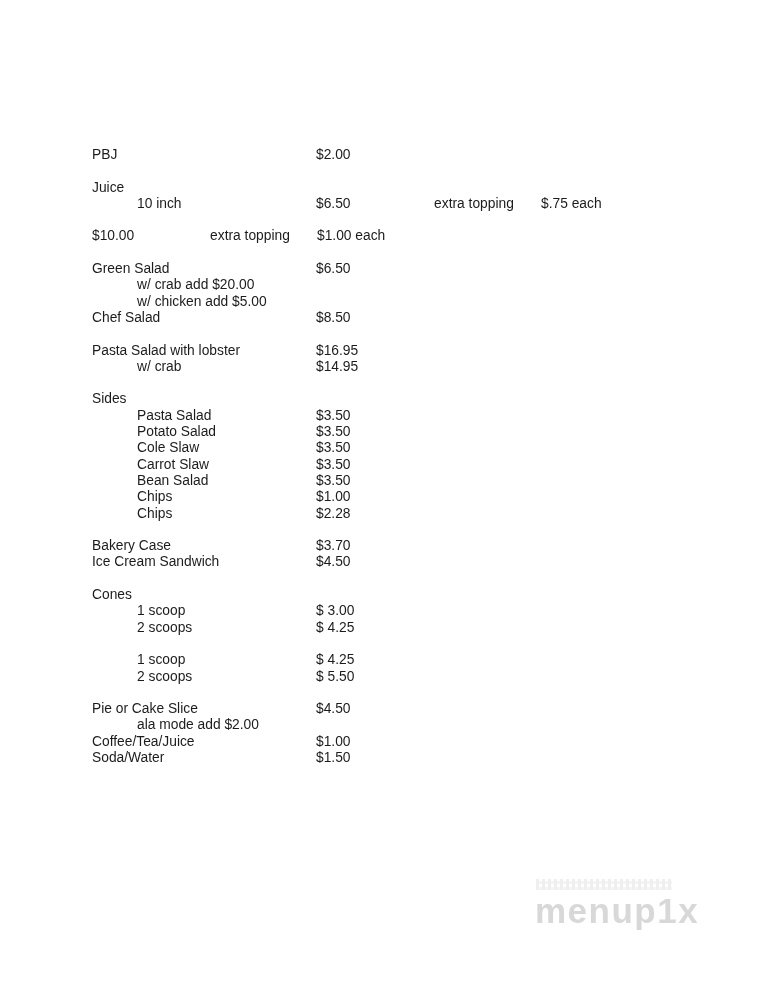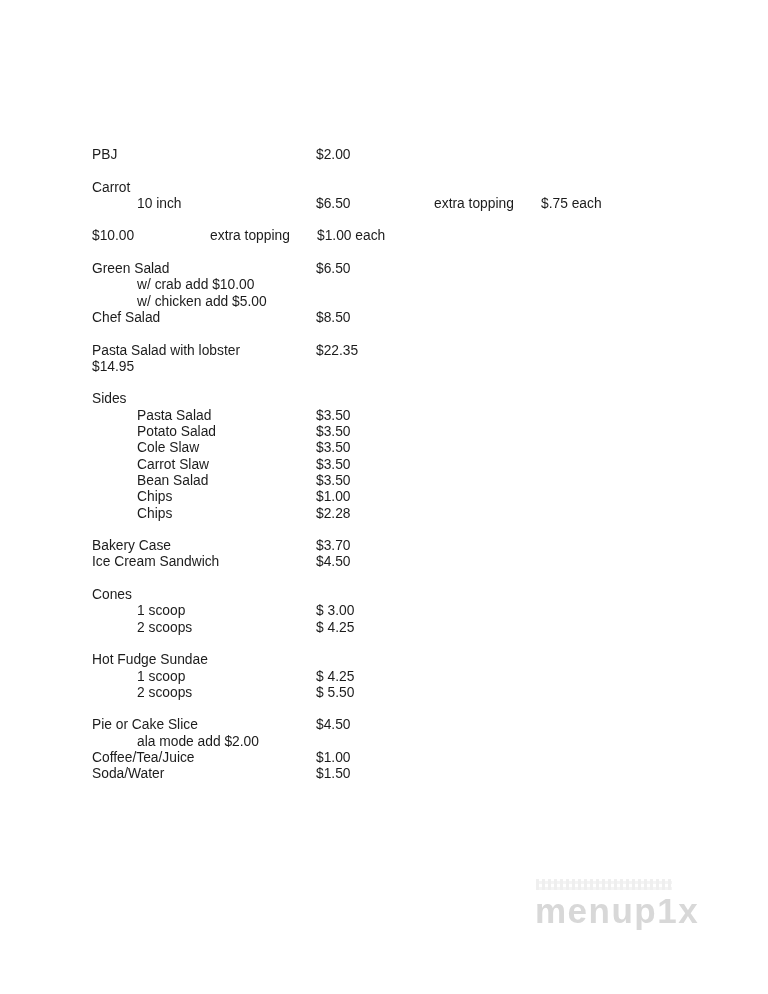--- a/index.html
+++ b/index.html
@@ -62,50 +62,49 @@
 </style>
 </head>
 <body>
 
 <div class="page">
 
   <div class="menu">
 
   <div class="row"><span class="cell name">PBJ</span><span class="cell price">$2.00</span><span class="cell extra"></span><span class="cell extra-price"></span></div>
       <div class="spacer"></div>
-      <div class="row"><span class="cell name">Carrot</span><span class="cell price"></span><span class="cell extra"></span><span class="cell extra-price"></span></div>
+      <div class="row"><span class="cell name">Juice</span><span class="cell price"></span><span class="cell extra"></span><span class="cell extra-price"></span></div>
       <div class="row"><span class="cell name indent">10 inch</span><span class="cell price">$6.50</span><span class="cell extra">extra topping</span><span class="cell extra-price">$.75 each</span></div>
       <div class="spacer"></div>
       <div class="row"><span class="cell price">$10.00</span><span class="cell extra">extra topping</span><span class="cell extra-price">$1.00 each</span></div>
       <div class="spacer"></div>
       <div class="row"><span class="cell name">Green Salad</span><span class="cell price">$6.50</span><span class="cell extra"></span><span class="cell extra-price"></span></div>
-      <div class="row"><span class="cell name indent">w/ crab add $10.00</span><span class="cell price"></span><span class="cell extra"></span><span class="cell extra-price"></span></div>
+      <div class="row"><span class="cell name indent">w/ crab add $20.00</span><span class="cell price"></span><span class="cell extra"></span><span class="cell extra-price"></span></div>
       <div class="row"><span class="cell name indent">w/ chicken add $5.00</span><span class="cell price"></span><span class="cell extra"></span><span class="cell extra-price"></span></div>
       <div class="row"><span class="cell name">Chef Salad</span><span class="cell price">$8.50</span><span class="cell extra"></span><span class="cell extra-price"></span></div>
       <div class="spacer"></div>
-      <div class="row"><span class="cell name">Pasta Salad with lobster</span><span class="cell price">$22.35</span><span class="cell extra"></span><span class="cell extra-price"></span></div>
-      <div class="row"><span class="cell price">$14.95</span><span class="cell extra"></span><span class="cell extra-price"></span></div>
+      <div class="row"><span class="cell name">Pasta Salad with lobster</span><span class="cell price">$16.95</span><span class="cell extra"></span><span class="cell extra-price"></span></div>
+      <div class="row"><span class="cell name indent">w/ crab</span><span class="cell price">$14.95</span><span class="cell extra"></span><span class="cell extra-price"></span></div>
       <div class="spacer"></div>
       <div class="row"><span class="cell name">Sides</span><span class="cell price"></span><span class="cell extra"></span><span class="cell extra-price"></span></div>
       <div class="row"><span class="cell name indent">Pasta Salad</span><span class="cell price">$3.50</span><span class="cell extra"></span><span class="cell extra-price"></span></div>
       <div class="row"><span class="cell name indent">Potato Salad</span><span class="cell price">$3.50</span><span class="cell extra"></span><span class="cell extra-price"></span></div>
       <div class="row"><span class="cell name indent">Cole Slaw</span><span class="cell price">$3.50</span><span class="cell extra"></span><span class="cell extra-price"></span></div>
       <div class="row"><span class="cell name indent">Carrot Slaw</span><span class="cell price">$3.50</span><span class="cell extra"></span><span class="cell extra-price"></span></div>
       <div class="row"><span class="cell name indent">Bean Salad</span><span class="cell price">$3.50</span><span class="cell extra"></span><span class="cell extra-price"></span></div>
       <div class="row"><span class="cell name indent">Chips</span><span class="cell price">$1.00</span><span class="cell extra"></span><span class="cell extra-price"></span></div>
       <div class="row"><span class="cell name indent">Chips</span><span class="cell price">$2.28</span><span class="cell extra"></span><span class="cell extra-price"></span></div>
       <div class="spacer"></div>
       <div class="row"><span class="cell name">Bakery Case</span><span class="cell price">$3.70</span><span class="cell extra"></span><span class="cell extra-price"></span></div>
       <div class="row"><span class="cell name">Ice Cream Sandwich</span><span class="cell price">$4.50</span><span class="cell extra"></span><span class="cell extra-price"></span></div>
       <div class="spacer"></div>
       <div class="row"><span class="cell name">Cones</span><span class="cell price"></span><span class="cell extra"></span><span class="cell extra-price"></span></div>
       <div class="row"><span class="cell name indent">1 scoop</span><span class="cell price">$ 3.00</span><span class="cell extra"></span><span class="cell extra-price"></span></div>
       <div class="row"><span class="cell name indent">2 scoops</span><span class="cell price">$ 4.25</span><span class="cell extra"></span><span class="cell extra-price"></span></div>
       <div class="spacer"></div>
-      <div class="row"><span class="cell name">Hot Fudge Sundae</span><span class="cell price"></span><span class="cell extra"></span><span class="cell extra-price"></span></div>
       <div class="row"><span class="cell name indent">1 scoop</span><span class="cell price">$ 4.25</span><span class="cell extra"></span><span class="cell extra-price"></span></div>
       <div class="row"><span class="cell name indent">2 scoops</span><span class="cell price">$ 5.50</span><span class="cell extra"></span><span class="cell extra-price"></span></div>
       <div class="spacer"></div>
       <div class="row"><span class="cell name">Pie or Cake Slice</span><span class="cell price">$4.50</span><span class="cell extra"></span><span class="cell extra-price"></span></div>
       <div class="row"><span class="cell name indent">ala mode add $2.00</span><span class="cell price"></span><span class="cell extra"></span><span class="cell extra-price"></span></div>
       <div class="row"><span class="cell name">Coffee/Tea/Juice</span><span class="cell price">$1.00</span><span class="cell extra"></span><span class="cell extra-price"></span></div>
       <div class="row"><span class="cell name">Soda/Water</span><span class="cell price">$1.50</span><span class="cell extra"></span><span class="cell extra-price"></span></div>
     </div>
 
   <div class="noise-strip"></div>

